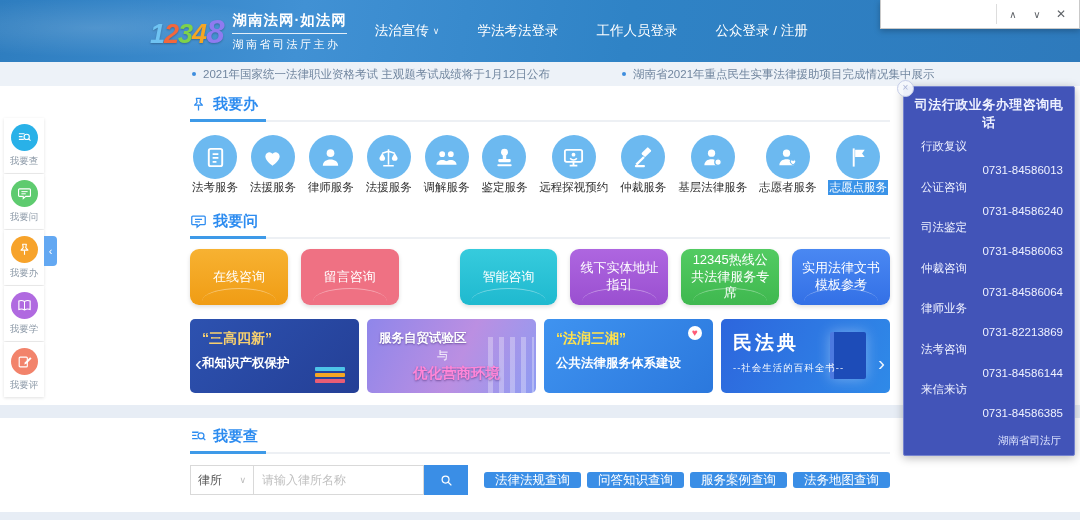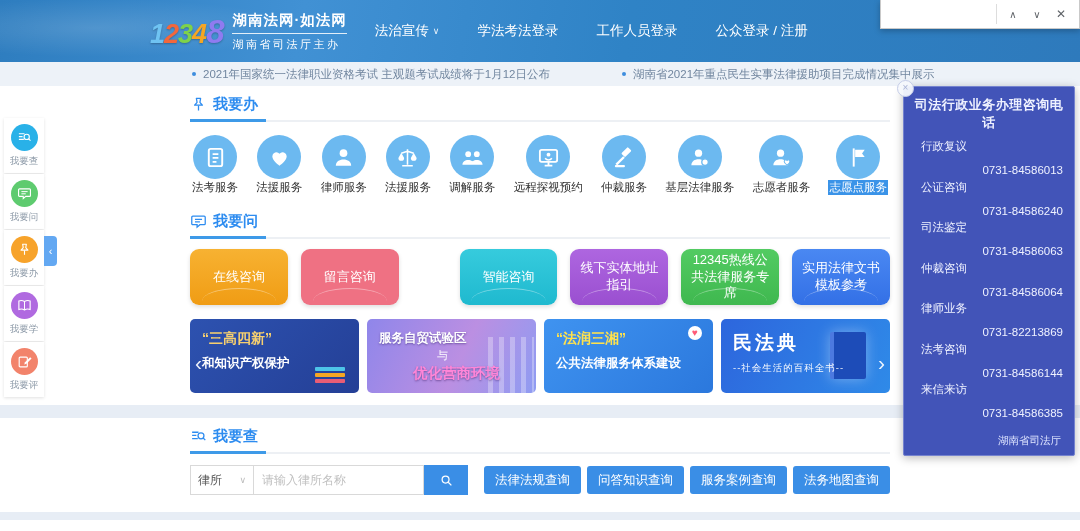--- a/index.html
+++ b/index.html
@@ -117,21 +117,21 @@
   .qselect{width:64px;height:30px;border:1px solid #d9d9d9;background:#fff;box-sizing:border-box;
       display:flex;align-items:center;justify-content:space-between;padding:0 7px;font-size:12px;color:#555;cursor:pointer;}
   .qcaret{color:#bbb;font-size:9px;}
   .qinput{width:170px;height:30px;border:1px solid #d9d9d9;border-left:none;box-sizing:border-box;
       padding:0 8px;font-size:12px;color:#333;outline:none;}
   .qinput::placeholder{color:#c0c0c0;}
   .qsearch{width:44px;height:30px;background:#3a8ee6;border:none;color:#fff;cursor:pointer;
       display:flex;align-items:center;justify-content:center;}
   .qsearch svg{width:15px;height:15px;}
   .qbtns{display:flex;flex:1;margin-left:16px;justify-content:space-between;}
-  .qbtn{width:97px;height:28px;background:#3a8ee6;color:#fff;font-size:12.5px;border:none;
+  .qbtn{width:97px;height:16px;background:#3a8ee6;color:#fff;font-size:12.5px;border:none;
       border-radius:3px;cursor:pointer;display:flex;align-items:center;justify-content:center;white-space:nowrap;}
 
   
   .dock{position:absolute;left:4px;top:118px;width:40px;z-index:20;display:flex;
       flex-direction:column;gap:1px;}
   .ditem{background:#fff;box-shadow:0 1px 3px rgba(0,0,0,.12);display:flex;flex-direction:column;
       align-items:center;padding:6px 0 5px;cursor:pointer;}
   .dcircle{width:27px;height:27px;border-radius:50%;color:#fff;display:flex;align-items:center;justify-content:center;}
   .dcircle svg{width:15px;height:15px;}
   .d1{background:#29b1e8}.d2{background:#5ecb6f}.d3{background:#f7a32b}.d4{background:#b06ae0}.d5{background:#f2836b}
@@ -326,20 +326,28 @@
           </div>
         <span class="svc-label">法援服务</span>
       </div>
       <div class="svc">
         <div class="svc-circle">
             <svg>
               <use href="#sy-people"></use>
             </svg>
           </div>
         <span class="svc-label">调解服务</span>
+      </div>
+      <div class="svc">
+        <div class="svc-circle">
+            <svg>
+              <use href="#sy-stamp"></use>
+            </svg>
+          </div>
+        <span class="svc-label">鉴定服务</span>
       </div>
       <div class="svc">
         <div class="svc-circle">
             <svg>
               <use href="#sy-monitor"></use>
             </svg>
           </div>
         <span class="svc-label">远程探视预约</span>
       </div>
       <div class="svc">

